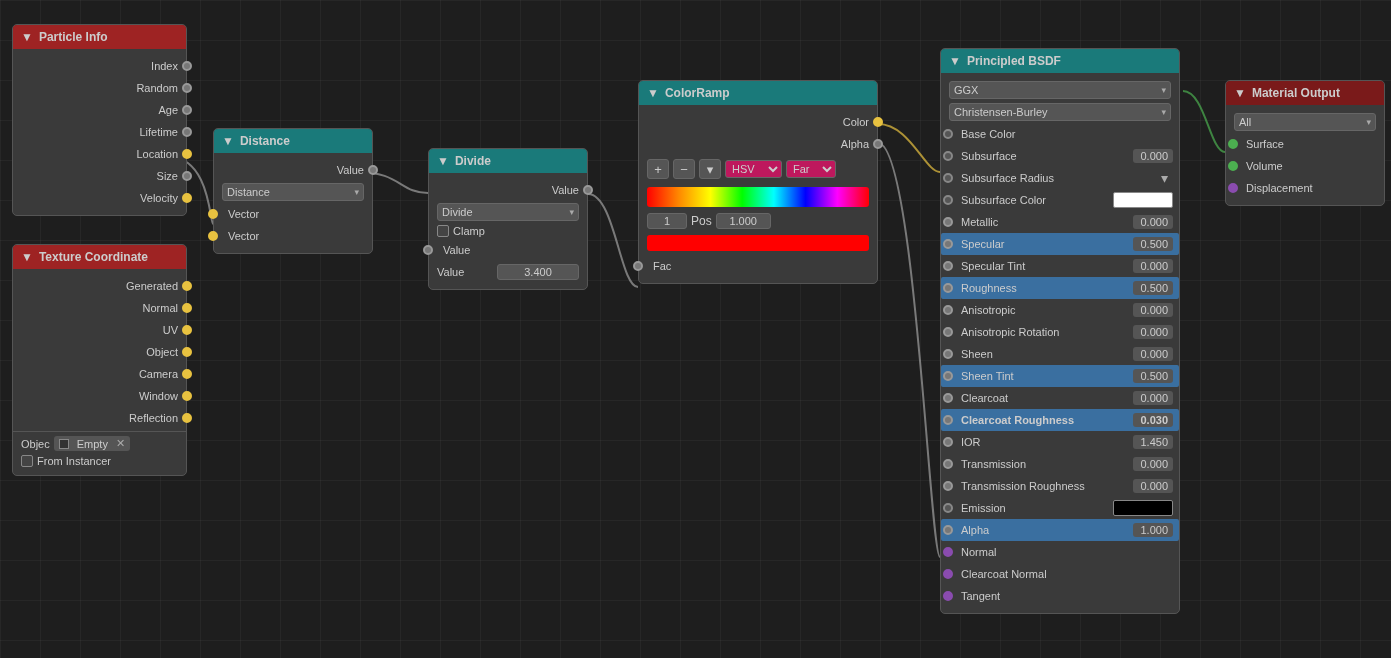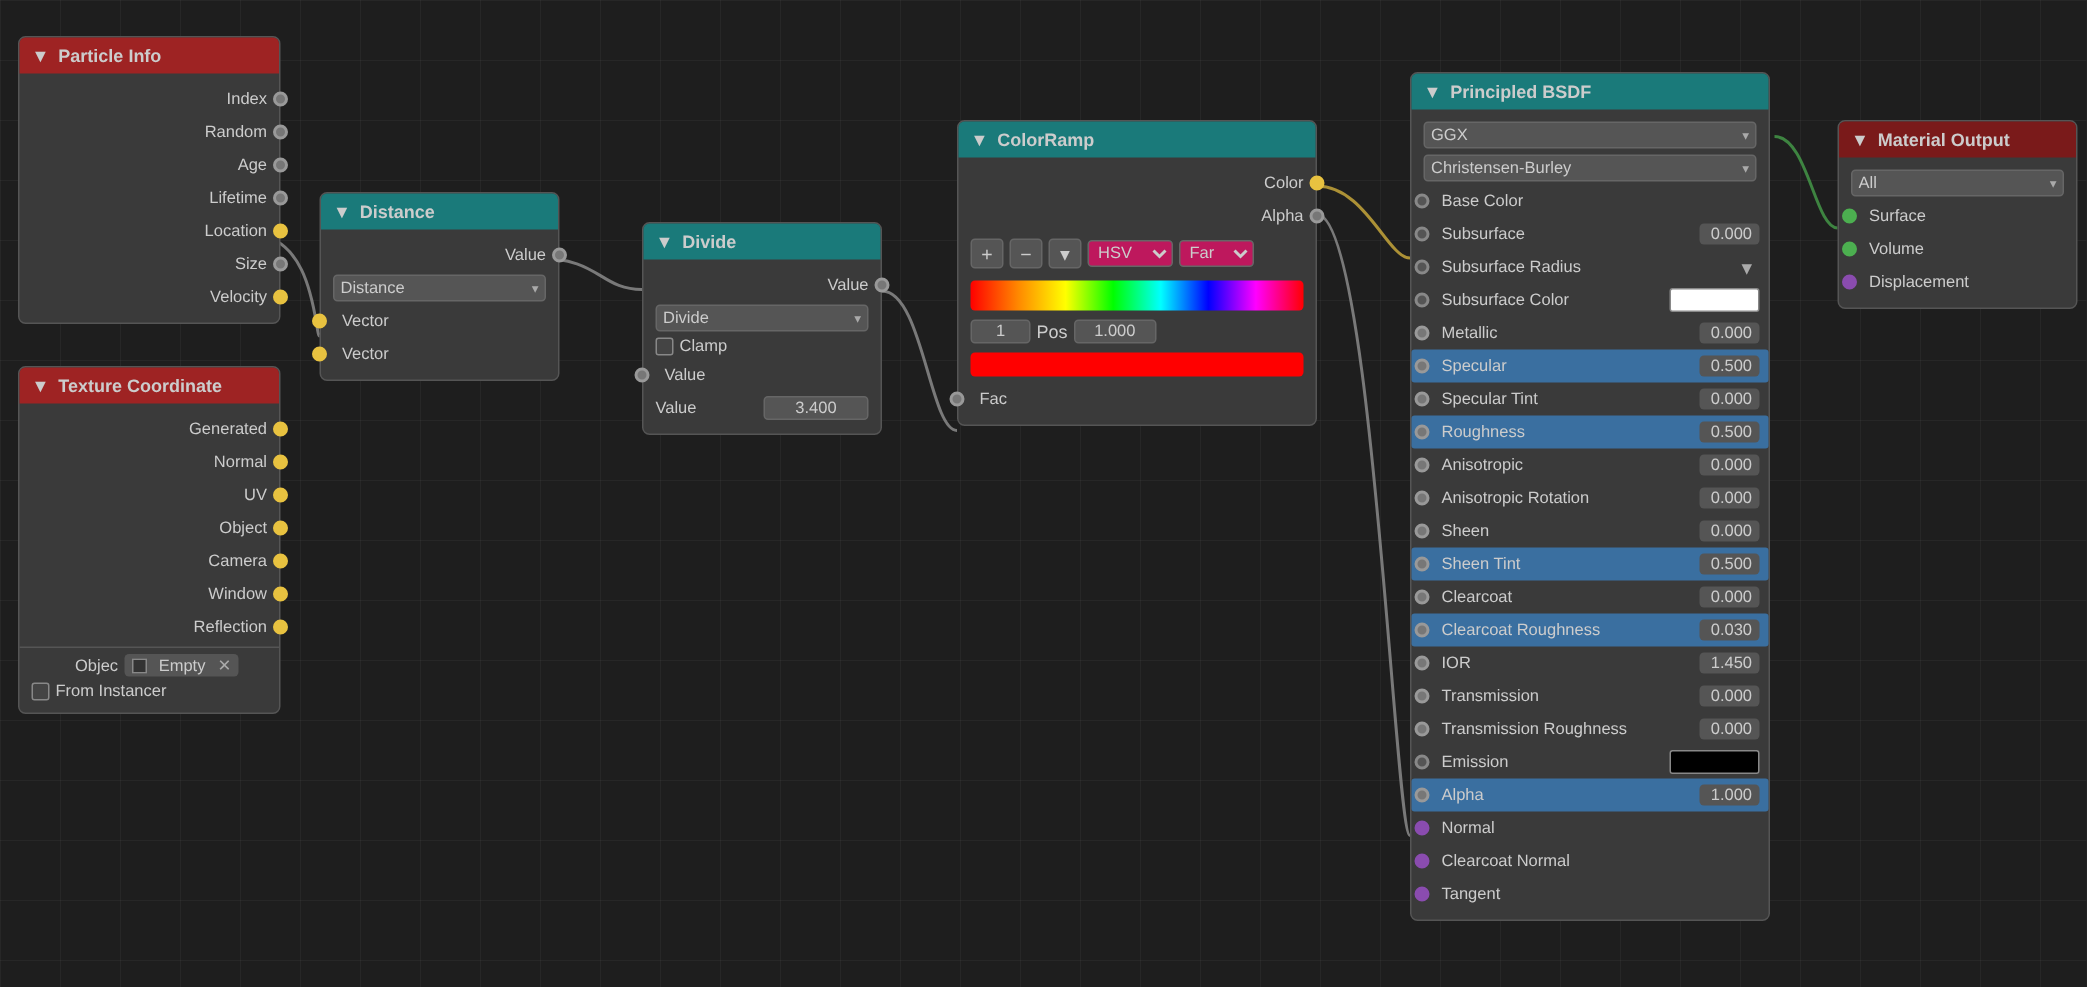--- a/index.html
+++ b/index.html
@@ -161,21 +161,21 @@
       flex: 1;
     }
 
     .input-field {
       background: #555;
       border: 1px solid #666;
       border-radius: 3px;
       color: #ccc;
       font-size: 11px;
       padding: 1px 5px;
-      width: 70px;
+      width: 82px;
       text-align: center;
     }
 
     
     .colorramp-gradient {
       height: 20px;
       margin: 4px 8px;
       border-radius: 3px;
       background: linear-gradient(to right, #ff0000, #ffff00, #00ff00, #00ffff, #0000ff, #ff00ff, #ff0000);
       position: relative;
@@ -299,21 +299,20 @@
       border-radius: 2px;
     }
 
     
     .obj-field-row {
       display: flex;
       align-items: center;
       padding: 2px 8px;
       gap: 4px;
       font-size: 11px;
-      margin-left: 29px;
     }
 
     .obj-label {
       font-size: 11px;
       color: #ccc;
     }
 
     .obj-field {
       display: flex;
       align-items: center;
@@ -707,21 +706,21 @@
       <span class="bsdf-label">Sheen Tint</span>
       <span class="bsdf-value">0.500</span>
     </div>
 
     <div class="bsdf-prop-row">
       <div class="bsdf-socket" style="background:#777;border-color:#999;width:10px;height:10px;border-radius:50%;border:2px solid #999;flex-shrink:0;margin-right:4px;position:relative;left:-4px;"></div>
       <span class="bsdf-label">Clearcoat</span>
       <span class="bsdf-value">0.000</span>
     </div>
 
-    <div class="bsdf-prop-row" style="background:#3a6fa0;border-radius:2px;">
+    <div class="bsdf-prop-row" style="background:#3a6fa0;border-radius:2px;font-weight:bold;">
       <div class="bsdf-socket" style="background:#777;border-color:#999;width:10px;height:10px;border-radius:50%;border:2px solid #999;flex-shrink:0;margin-right:4px;position:relative;left:-4px;"></div>
       <span class="bsdf-label">Clearcoat Roughness</span>
       <span class="bsdf-value">0.030</span>
     </div>
 
     <div class="bsdf-prop-row">
       <div class="bsdf-socket" style="background:#777;border-color:#999;width:10px;height:10px;border-radius:50%;border:2px solid #999;flex-shrink:0;margin-right:4px;position:relative;left:-4px;"></div>
       <span class="bsdf-label">IOR</span>
       <span class="bsdf-value">1.450</span>
     </div>

